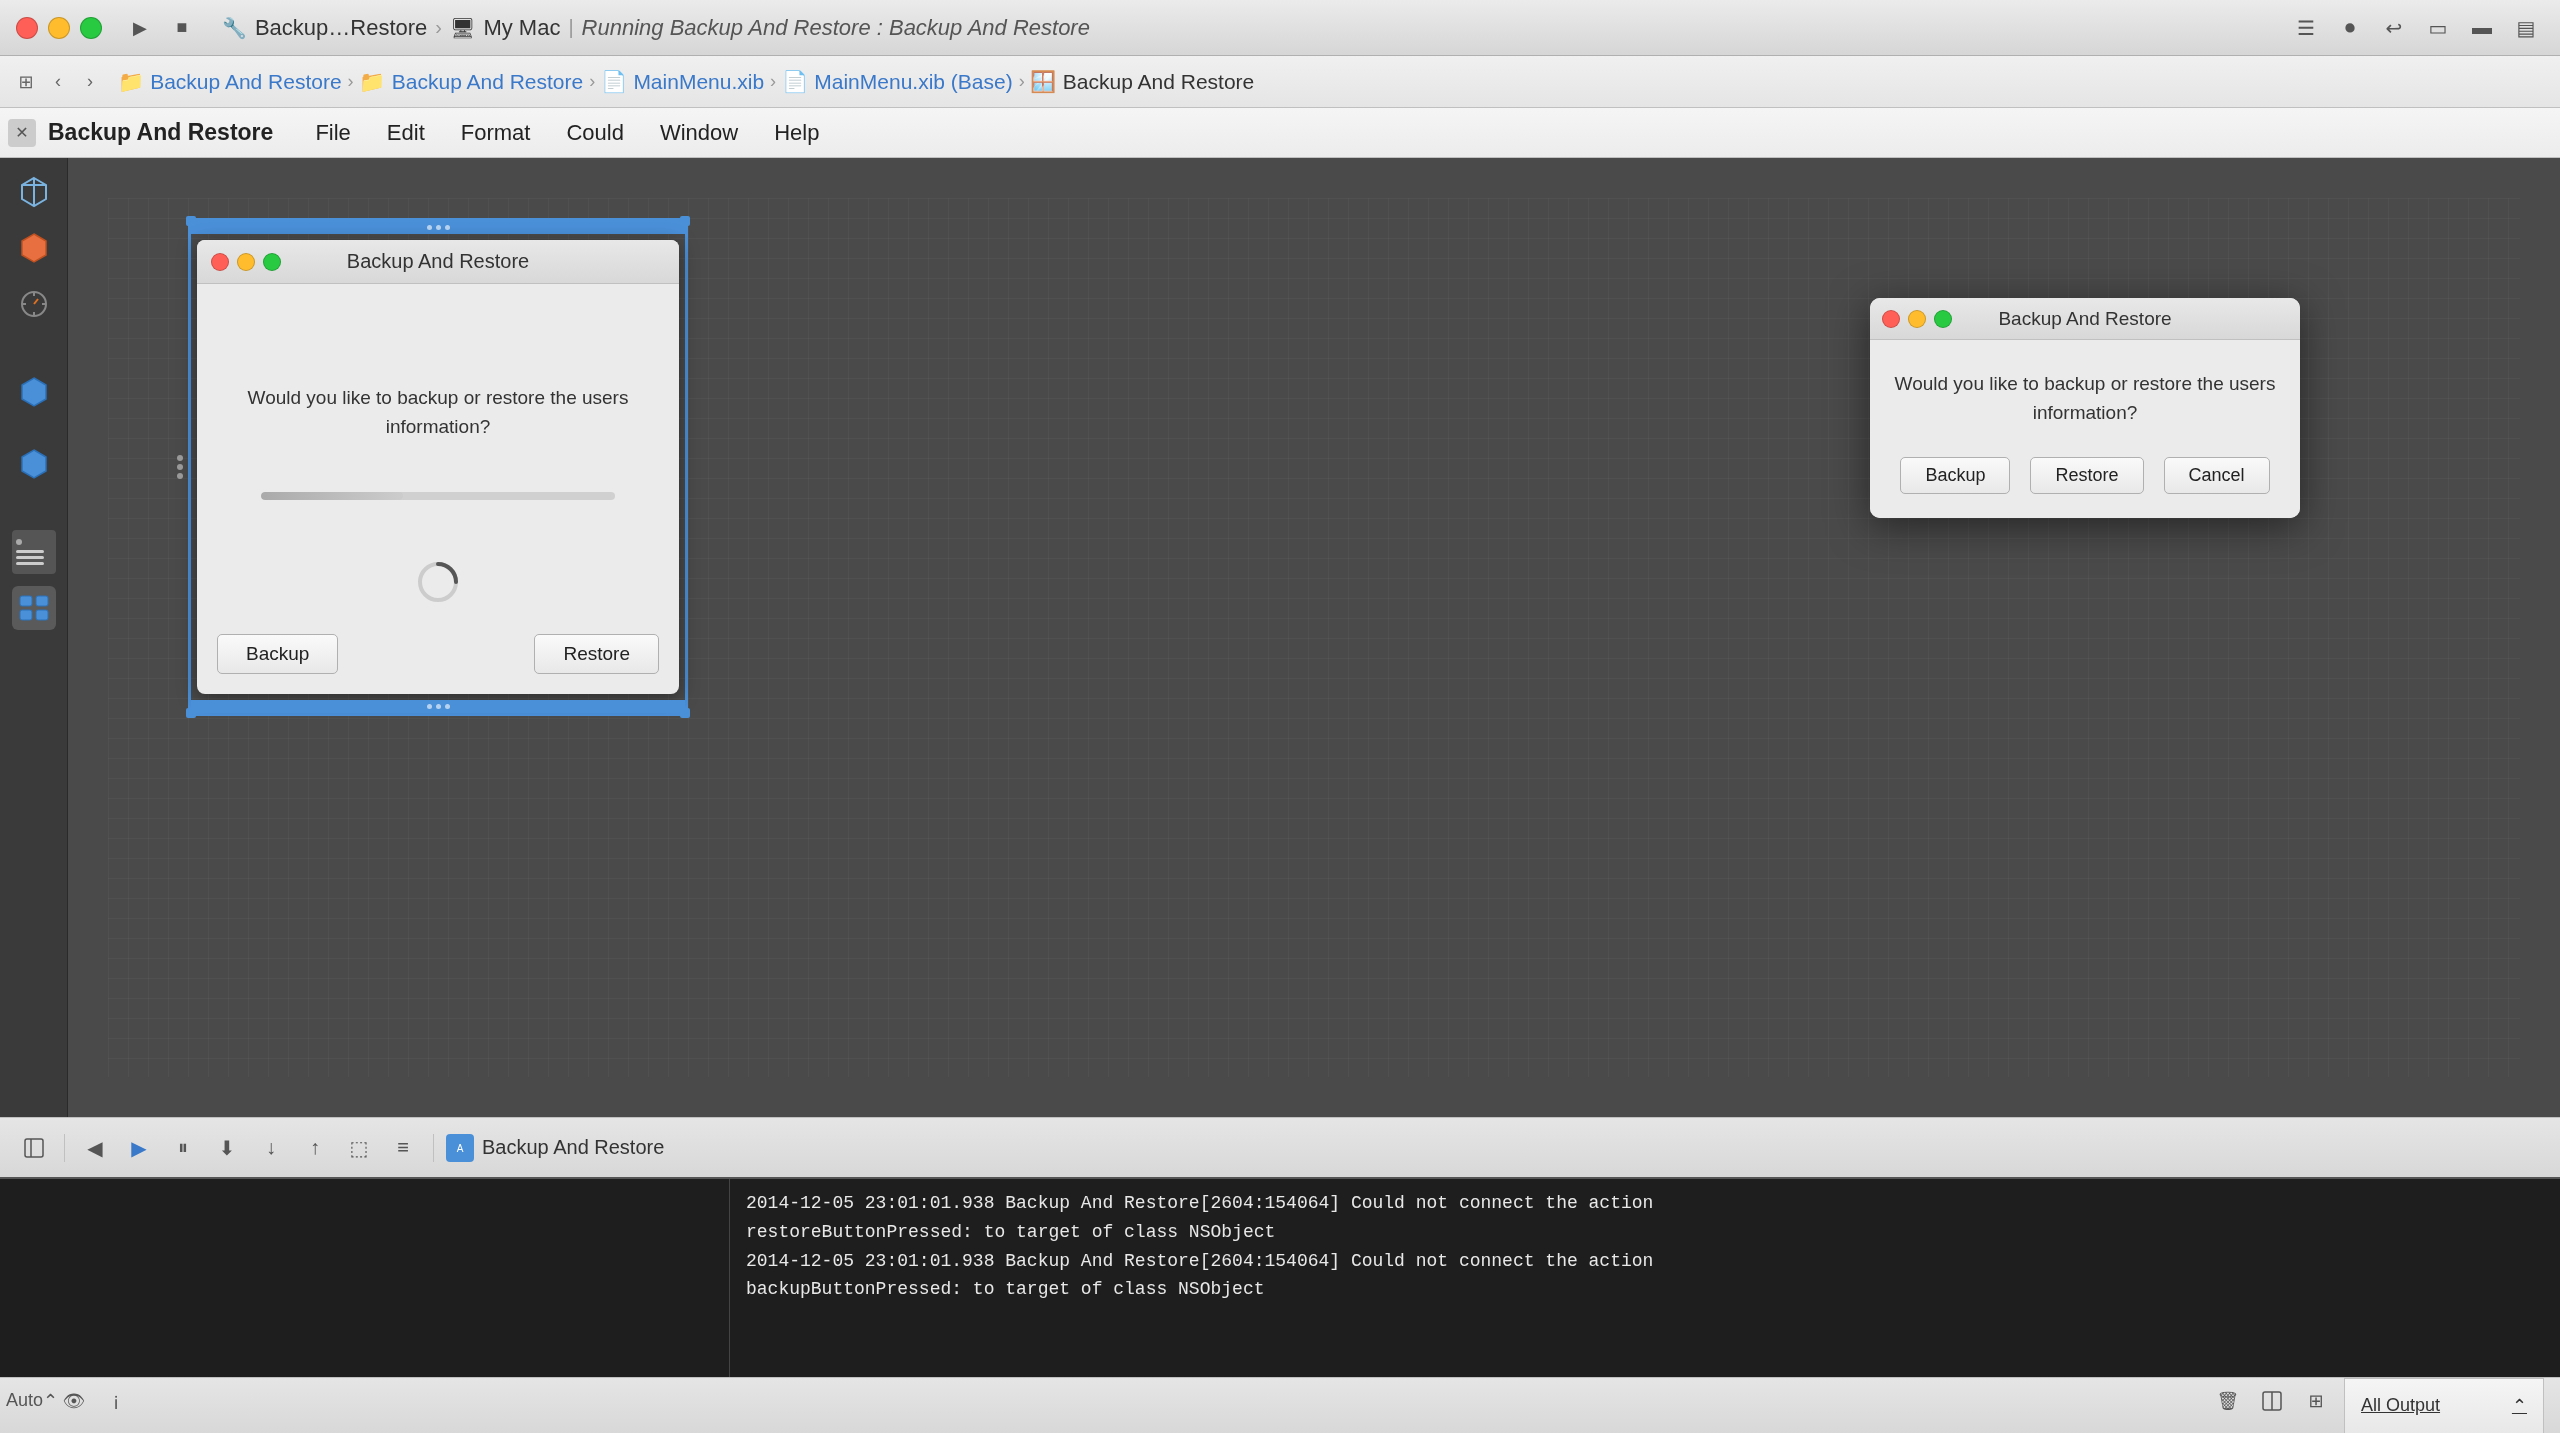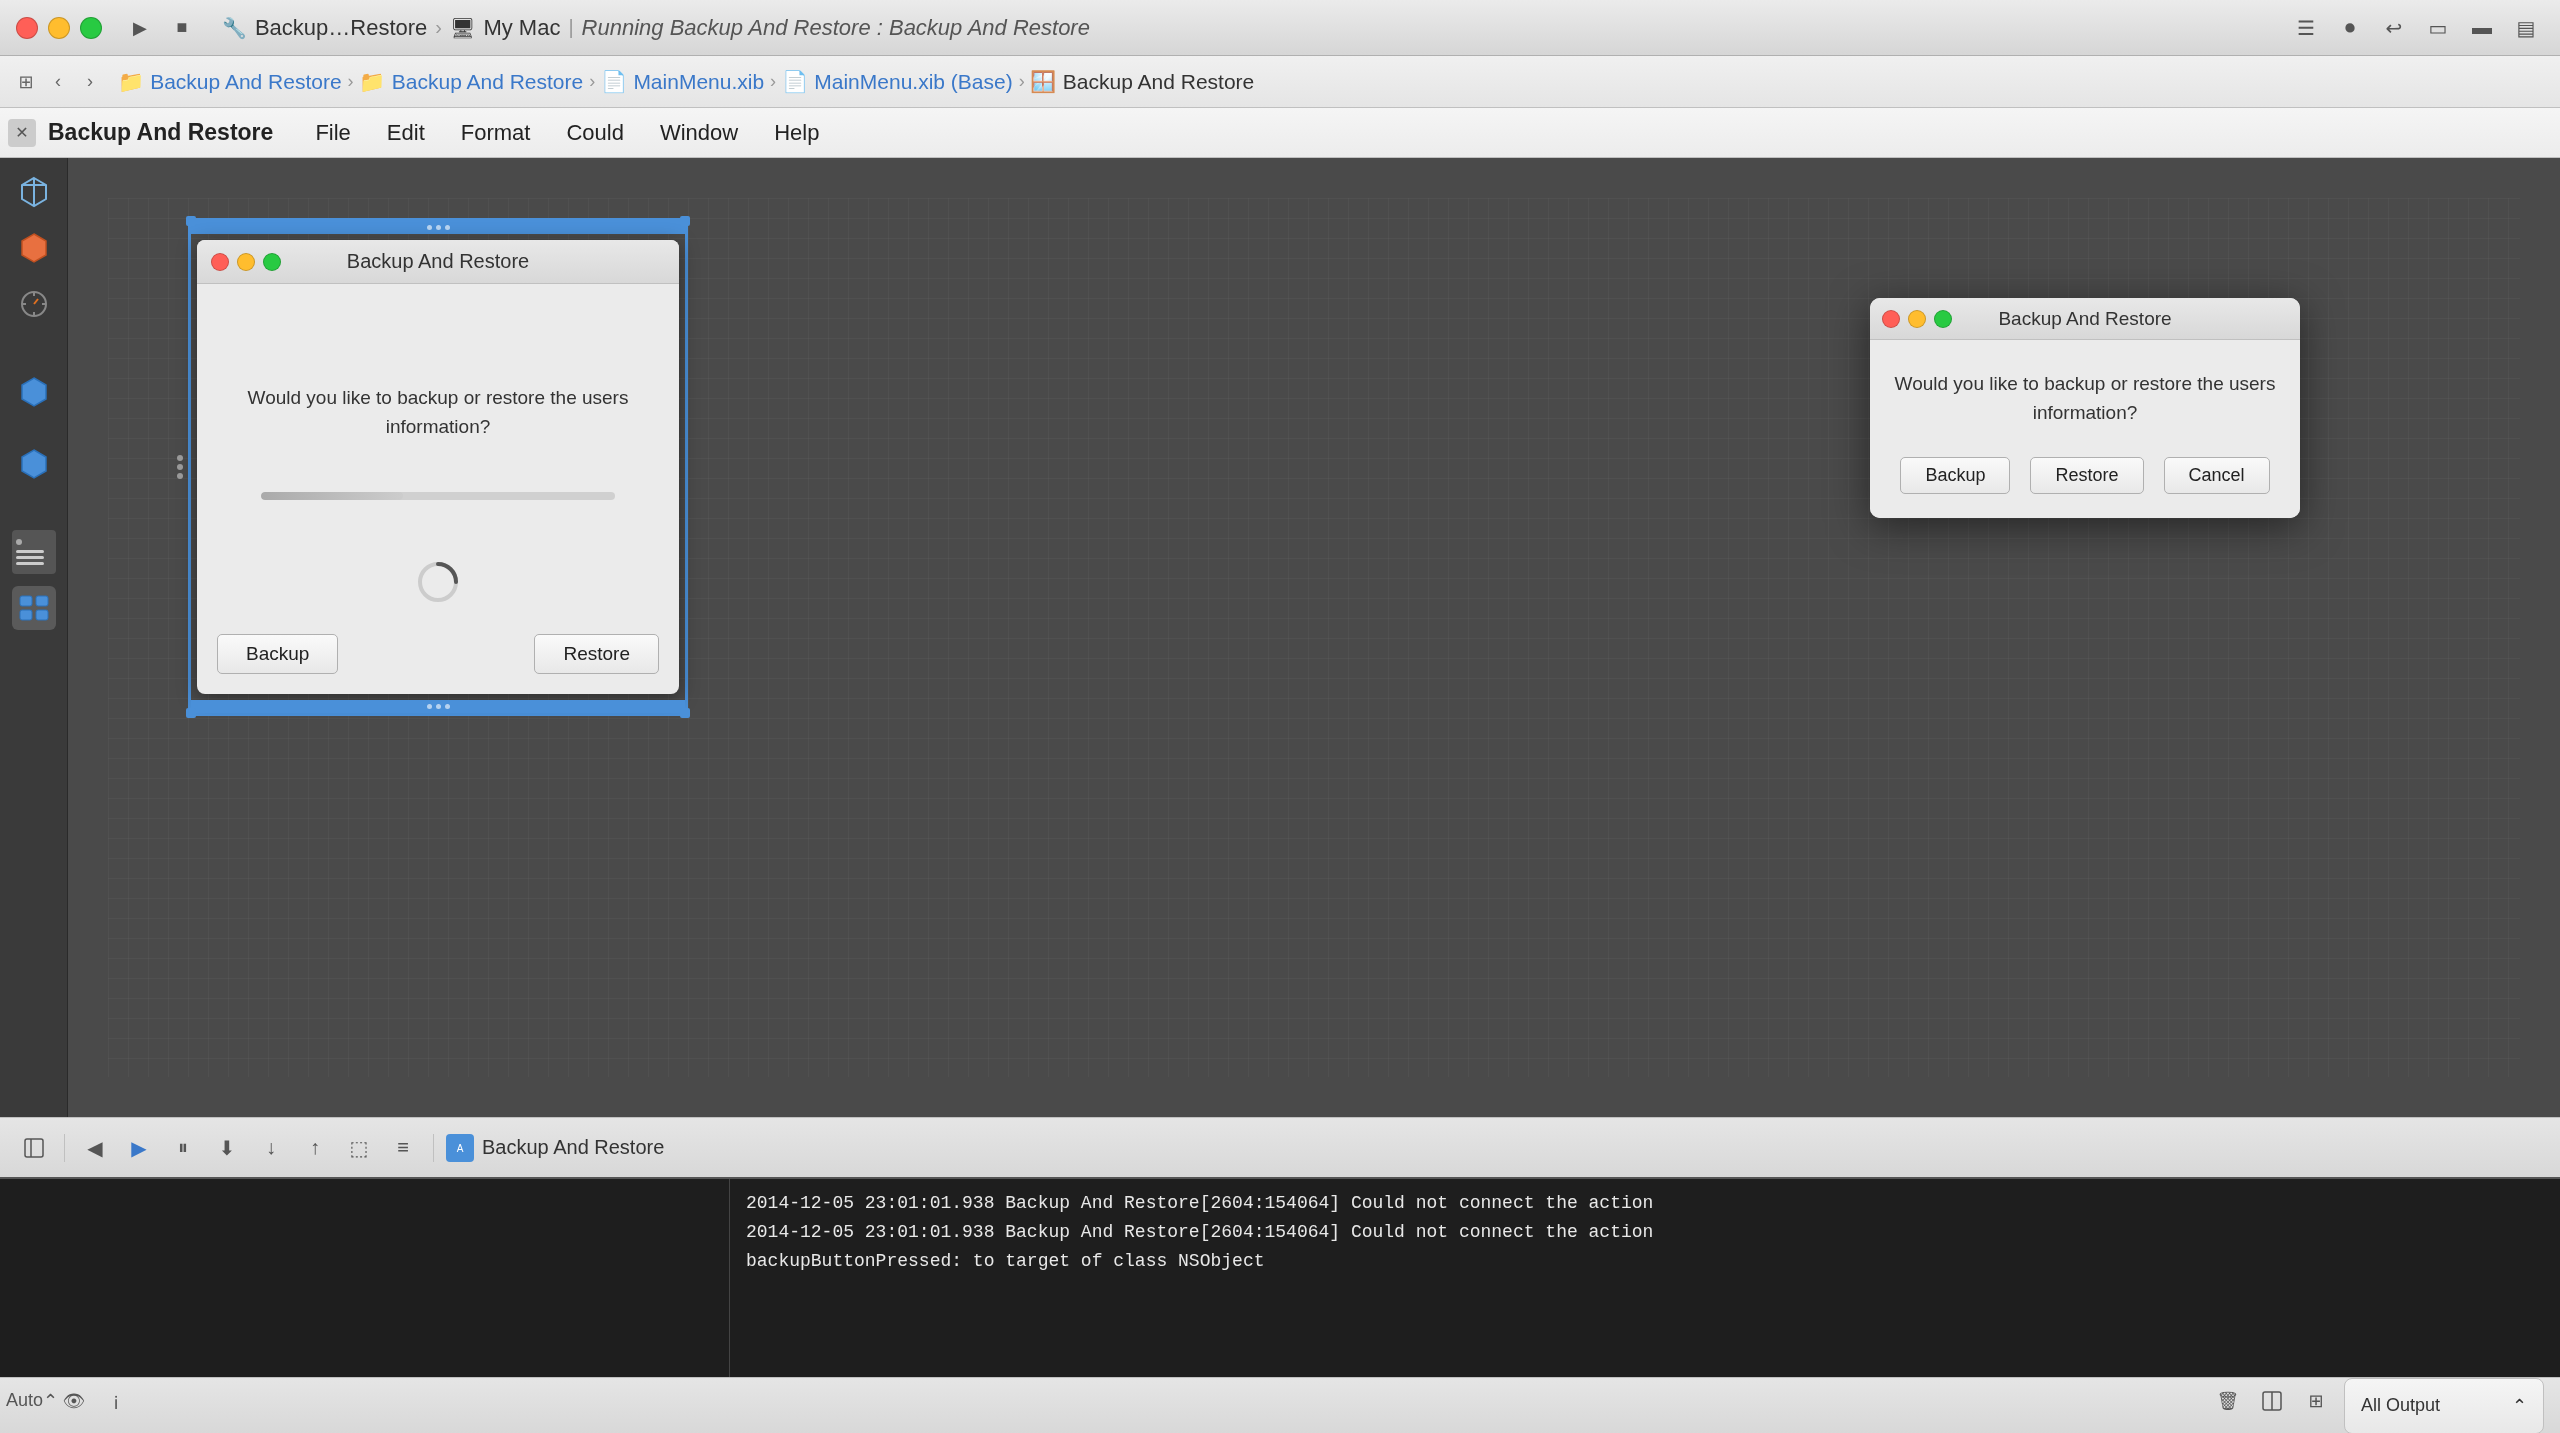--- a/index.html
+++ b/index.html
@@ -503,28 +503,29 @@
       border: none;
       cursor: pointer;
       display: flex;
       justify-content: center;
       font-size: 18px;
       color: #555;
     }
     .status-filter {
       background: linear-gradient(to bottom, #f5f5f5, #e8e8e8);
       border: 1px solid #c0c0c0;
-      border-radius: 8px;
+      border-radius: 0;
       padding: 16px 16px;
       font-size: 18px;
       color: #333;
       min-width: 200px;
       display: flex;
       align-items: center;
       justify-content: space-between;
+      text-decoration: underline;
     }
 
     
     .xcode-outer {
       display: flex;
       flex-direction: column;
       width: 2560px;
       height: 1433px;
     }
     .main-row {
@@ -824,20 +825,21 @@
         <text x="10" y="14" text-anchor="middle" fill="white" font-size="10">A</text>
       </svg>
     </div>
     <span class="bottom-app-name">Backup And Restore</span>
   </div>
 
   <div class="console-area">
     <div style="width:730px; background:#1e1e1e; border-right:1px solid #444;"></div>
     <div class="console-main">
       <span class="console-line">2014-12-05 23:01:01.938 Backup And Restore[2604:154064] Could not connect the action</span>
+      <span class="console-line">restoreButtonPressed: to target of class NSObject</span>
       <span class="console-line">2014-12-05 23:01:01.938 Backup And Restore[2604:154064] Could not connect the action</span>
       <span class="console-line">backupButtonPressed: to target of class NSObject</span>
     </div>
   </div>
 
   <div class="status-bar">
     <div class="status-left">
       <button class="status-right-btn">
         <span>Auto</span>
         <span> ⌃</span>

